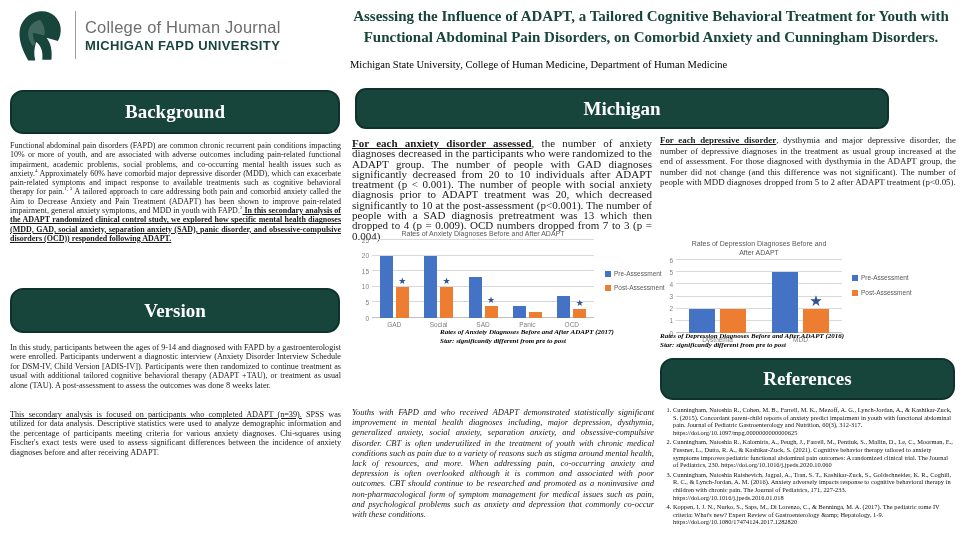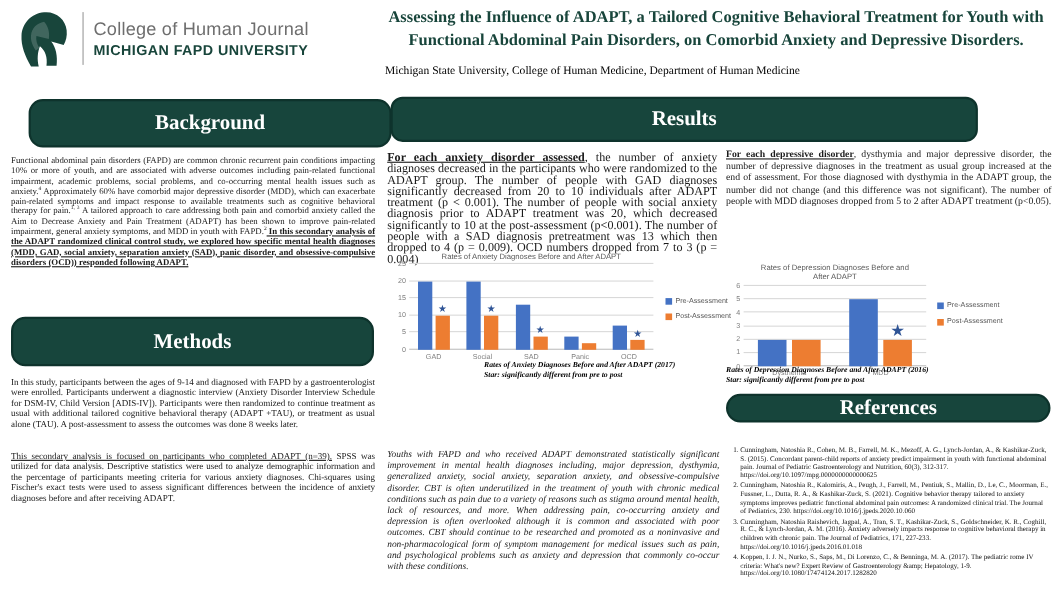--- a/index.html
+++ b/index.html
@@ -64,37 +64,37 @@
       <path fill="#ffffff" d="M52 22 C40 24 31 33 30 45 C29 54 33 63 38 70 L44 66 C40 60 38 53 39 46 L60 51 C62 39 58 28 52 22 Z" opacity="0.18"></path>
     </svg>
     <div class="logo-divider"></div>
     <div>
       <div class="logo-college">College of Human Journal</div>
       <div class="logo-univ">MICHIGAN FAPD UNIVERSITY</div>
     </div>
   </div>
 
   <div class="title-block">
-    <h1 class="poster-title">Assessing the Influence of ADAPT, a Tailored Cognitive Behavioral Treatment for Youth with Functional Abdominal Pain Disorders, on Comorbid Anxiety and Depressive Disorders.</h1>
+    <h1 class="poster-title">Assessing the Influence of ADAPT, a Tailored Cognitive Behavioral Treatment for Youth with Functional Abdominal Pain Disorders, on Comorbid Anxiety and Cunningham Disorders.</h1>
     <div class="affil">Michigan State University, College of Human Medicine, Department of Human Medicine</div>
   </div>
 
-  <div class="sec-head abs" style="left:10px;top:90px;width:330px;height:44px;margin-left:16px;">
+  <div class="sec-head abs" style="left:10px;top:90px;width:330px;height:44px;">
     <span>Background</span>
   </div>
   <p class="body-text t-bg abs" style="left:10px;top:141px;width:331px;margin:0;"><span>Functional abdominal pain disorders (FAPD) are common chronic recurrent pain conditions impacting 10% or more of youth, and are associated with adverse outcomes including pain-related functional impairment, academic problems, social problems, and co-occurring mental health issues such as anxiety.</span><span class="st-sup">4</span><span> Approximately 60% have comorbid major depressive disorder (MDD), which can exacerbate pain-related symptoms and impact response to available treatments such as cognitive behavioral therapy for pain.</span><span class="st-sup">1, 3</span><span> A tailored approach to care addressing both pain and comorbid anxiety called the Aim to Decrease Anxiety and Pain Treatment (ADAPT) has been shown to improve pain-related impairment, general anxiety symptoms, and MDD in youth with FAPD.</span><span class="st-sup">2</span><span class="st-bold-underline"> In this secondary analysis of the ADAPT randomized clinical control study, we explored how specific mental health diagnoses (MDD, GAD, social anxiety, separation anxiety (SAD), panic disorder, and obsessive-compulsive disorders (OCD)) responded following ADAPT.</span></p>
 
   <div class="sec-head abs" style="left:10px;top:288px;width:330px;height:45px;">
-    <span>Methods</span>
+    <span>Version</span>
   </div>
   <p class="body-text t-me abs" style="left:10px;top:343px;width:331px;margin:0;"><span>In this study, participants between the ages of 9-14 and diagnosed with FAPD by a gastroenterologist were enrolled. Participants underwent a diagnostic interview (Anxiety Disorder Interview Schedule for DSM-IV, Child Version [ADIS-IV]). Participants were then randomized to continue treatment as usual with additional tailored cognitive behavioral therapy (ADAPT +TAU), or treatment as usual alone (TAU). A post-assessment to assess the outcomes was done 8 weeks later.</span></p>
   <p class="body-text t-me abs" style="left:10px;top:410px;width:331px;margin:0;"><span class="st-underline">This secondary analysis is focused on participants who completed ADAPT (n=39).</span><span> SPSS was utilized for data analysis. Descriptive statistics were used to analyze demographic information and the percentage of participants meeting criteria for various anxiety diagnoses. Chi-squares using Fischer's exact tests were used to assess significant differences between the incidence of anxiety diagnoses before and after receiving ADAPT.</span></p>
 
   <div class="sec-head abs" style="left:355px;top:88px;width:534px;height:41px;border-radius:11px;">
-    <span>Results</span>
+    <span>Michigan</span>
   </div>
 
   <p class="body-text t-res abs" style="left:352px;top:138px;width:300px;margin:0;"><span class="st-bold-underline">For each anxiety disorder assessed</span><span>, the number of anxiety diagnoses decreased in the participants who were randomized to the ADAPT group. The number of people with GAD diagnoses significantly decreased from 20 to 10 individuals after ADAPT treatment (p &lt; 0.001). The number of people with social anxiety diagnosis prior to ADAPT treatment was 20, which decreased significantly to 10 at the post-assessment (p&lt;0.001). The number of people with a SAD diagnosis pretreatment was 13 which then dropped to 4 (p = 0.009). OCD numbers dropped from 7 to 3 (p = 0.004)</span></p>
 
   <div class="chart" id="chart0" style="left:352px;top:228px;width:300px;height:100px;">
     <div class="chart-title" style="left:31px;top:2px;width:200px;">Rates of Anxiety Diagnoses Before and After ADAPT</div>
   <div class="plot" style="left: 20px; top: 12px; width: 222px; height: 78px;">
         <div class="gridline axisline" style="bottom: 0px;"></div>
         <div class="ytick" style="bottom: -3.5px;">0</div>
         <div class="gridline" style="bottom: 15.6px;"></div>
@@ -177,21 +177,21 @@
         </div>
         <div class="legend-item">
           <span class="legend-swatch" style="background: rgb(237, 125, 49);"></span>
           <span>Post-Assessment</span>
         </div>
       </div>
     </div>
   <div class="chart-caption" style="left:660px;top:332px;">Rates of Depression Diagnoses Before and After ADAPT (2016)</div>
   <div class="chart-caption" style="left:660px;top:341px;">Star: significantly different from pre to post</div>
 
-  <div class="sec-head abs" style="left:660px;top:358px;width:295px;height:26px;">
+  <div class="sec-head abs" style="left:660px;top:358px;width:295px;height:42px;">
     <span>References</span>
   </div>
   <div class="refs abs" style="left:662px;top:406px;width:293px;">
     <ol>
         <li>Cunningham, Natoshia R., Cohen, M. B., Farrell, M. K., Mezoff, A. G., Lynch-Jordan, A., &amp; Kashikar-Zuck, S. (2015). Concordant parent-child reports of anxiety predict impairment in youth with functional abdominal pain. Journal of Pediatric Gastroenterology and Nutrition, 60(3), 312-317. https://doi.org/10.1097/mpg.0000000000000625</li>
         <li>Cunningham, Natoshia R., Kalomiris, A., Peugh, J., Farrell, M., Pentiuk, S., Mallin, D., Le, C., Moorman, E., Fussner, L., Dutta, R. A., &amp; Kashikar-Zuck, S. (2021). Cognitive behavior therapy tailored to anxiety symptoms improves pediatric functional abdominal pain outcomes: A randomized clinical trial. The Journal of Pediatrics, 230. https://doi.org/10.1016/j.jpeds.2020.10.060</li>
         <li>Cunningham, Natoshia Raishevich, Jagpal, A., Tran, S. T., Kashikar-Zuck, S., Goldschneider, K. R., Coghill, R. C., &amp; Lynch-Jordan, A. M. (2016). Anxiety adversely impacts response to cognitive behavioral therapy in children with chronic pain. The Journal of Pediatrics, 171, 227-233. https://doi.org/10.1016/j.jpeds.2016.01.018</li>
         <li>Koppen, I. J. N., Nurko, S., Saps, M., Di Lorenzo, C., &amp; Benninga, M. A. (2017). The pediatric rome IV criteria: What's new? Expert Review of Gastroenterology &amp;amp; Hepatology, 1-9. https://doi.org/10.1080/17474124.2017.1282820</li>
       </ol>
   </div>

